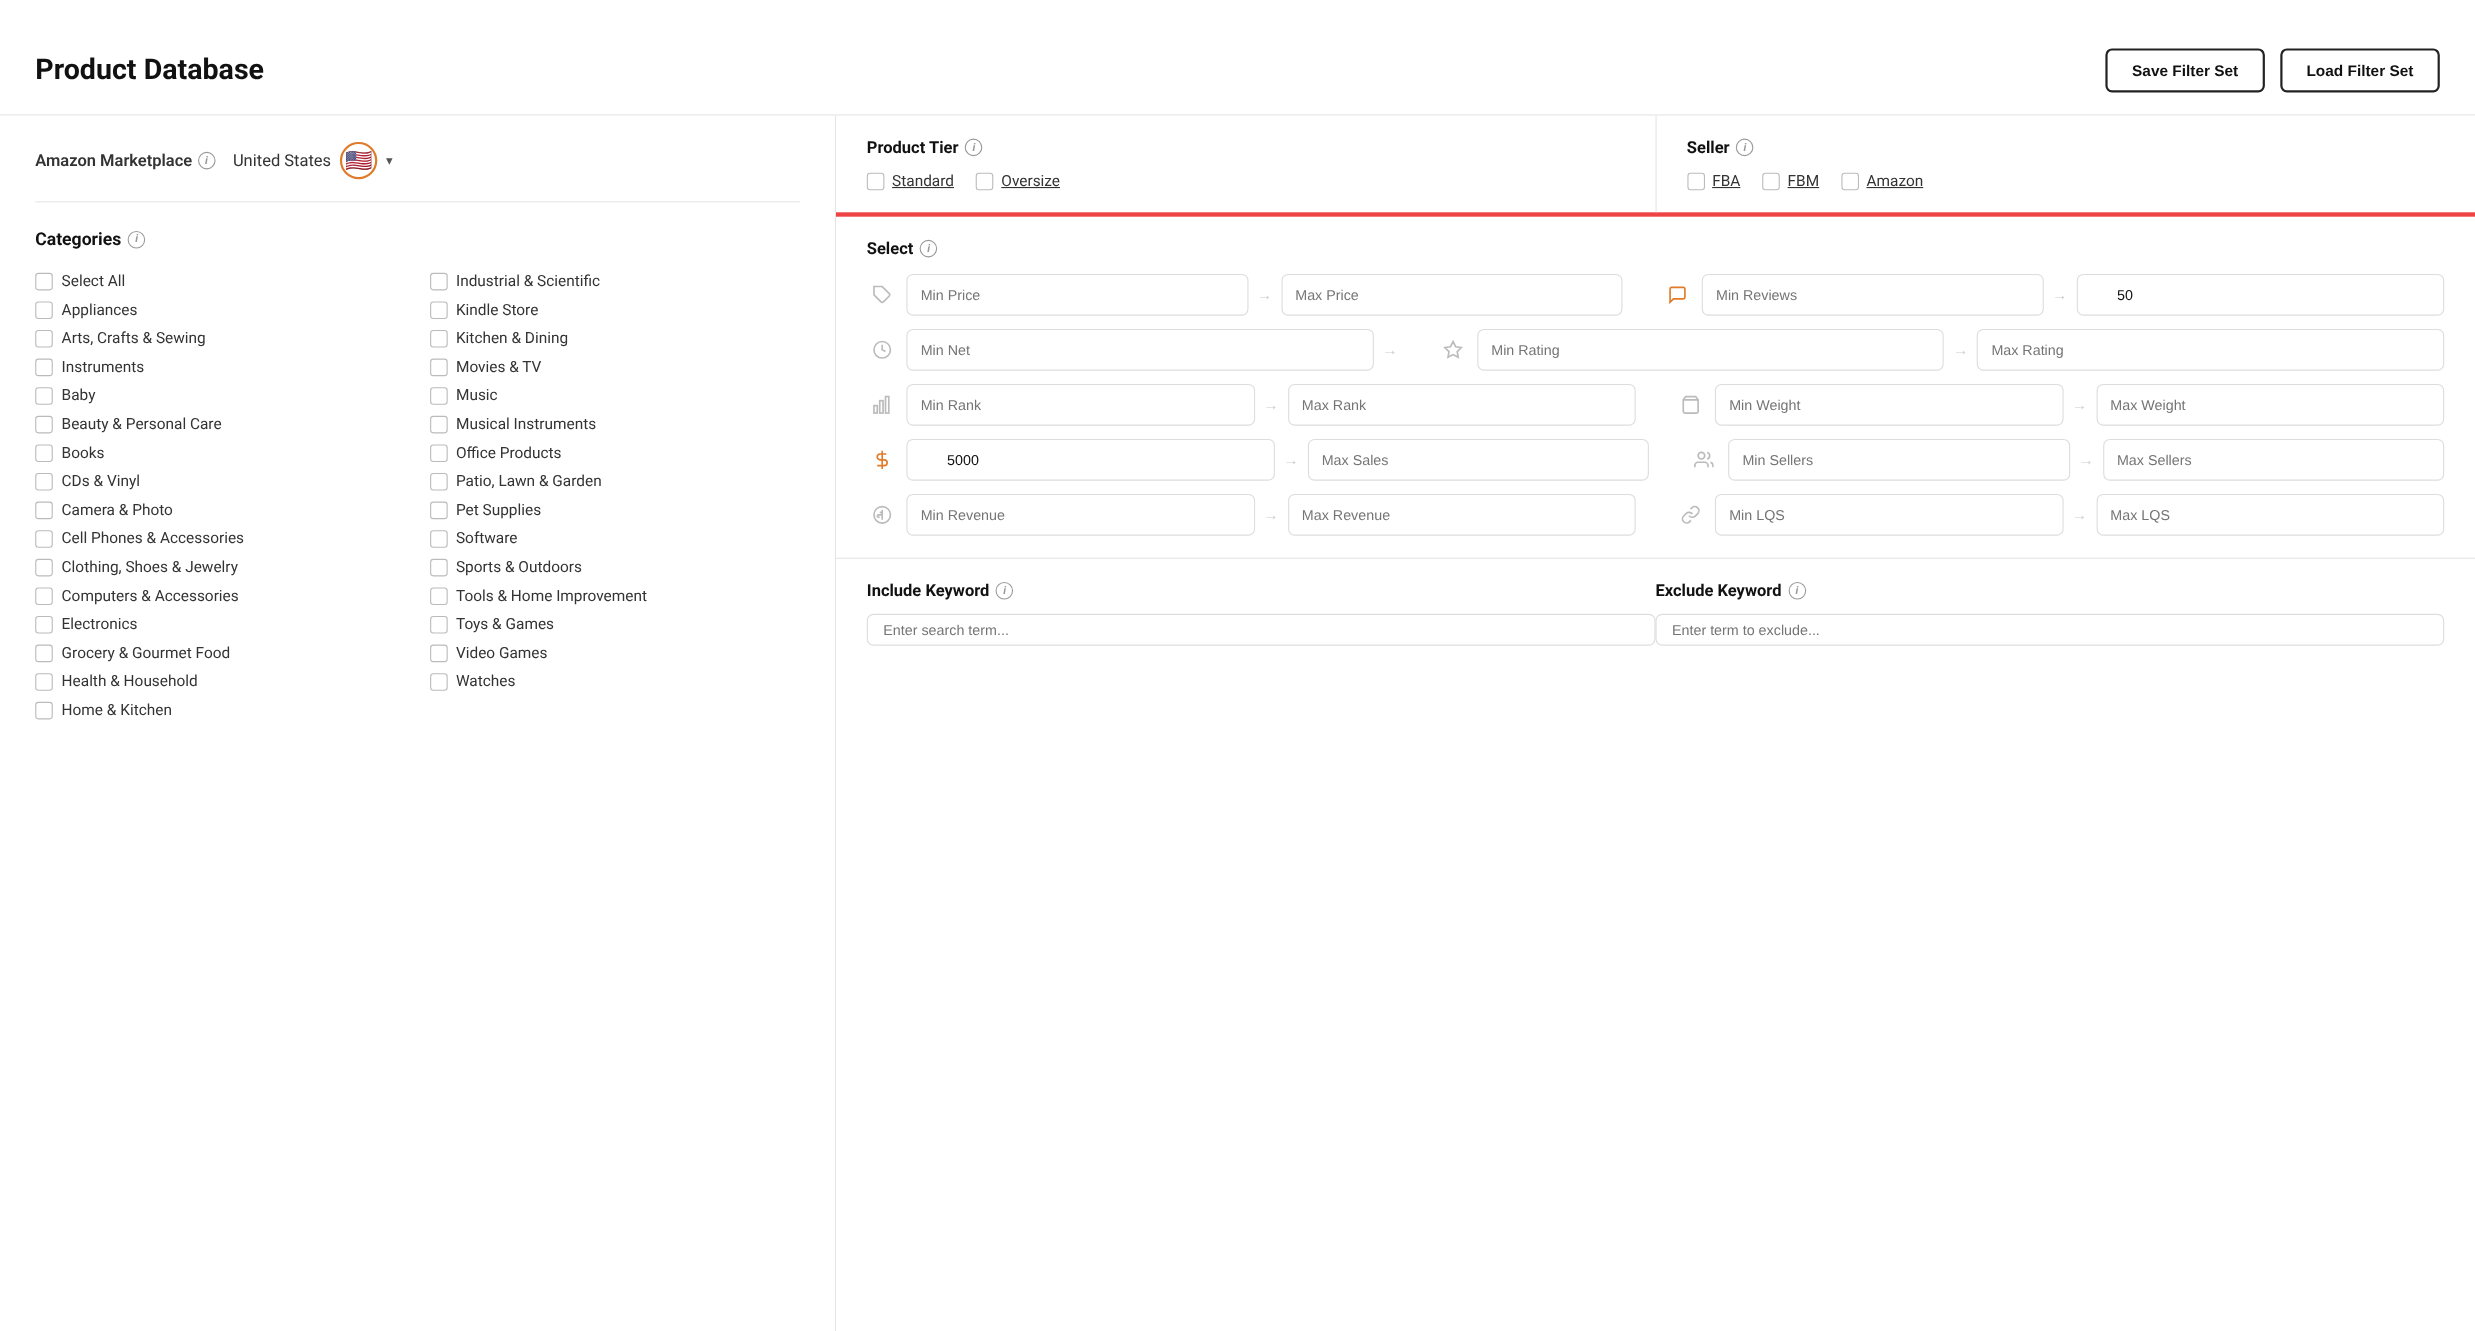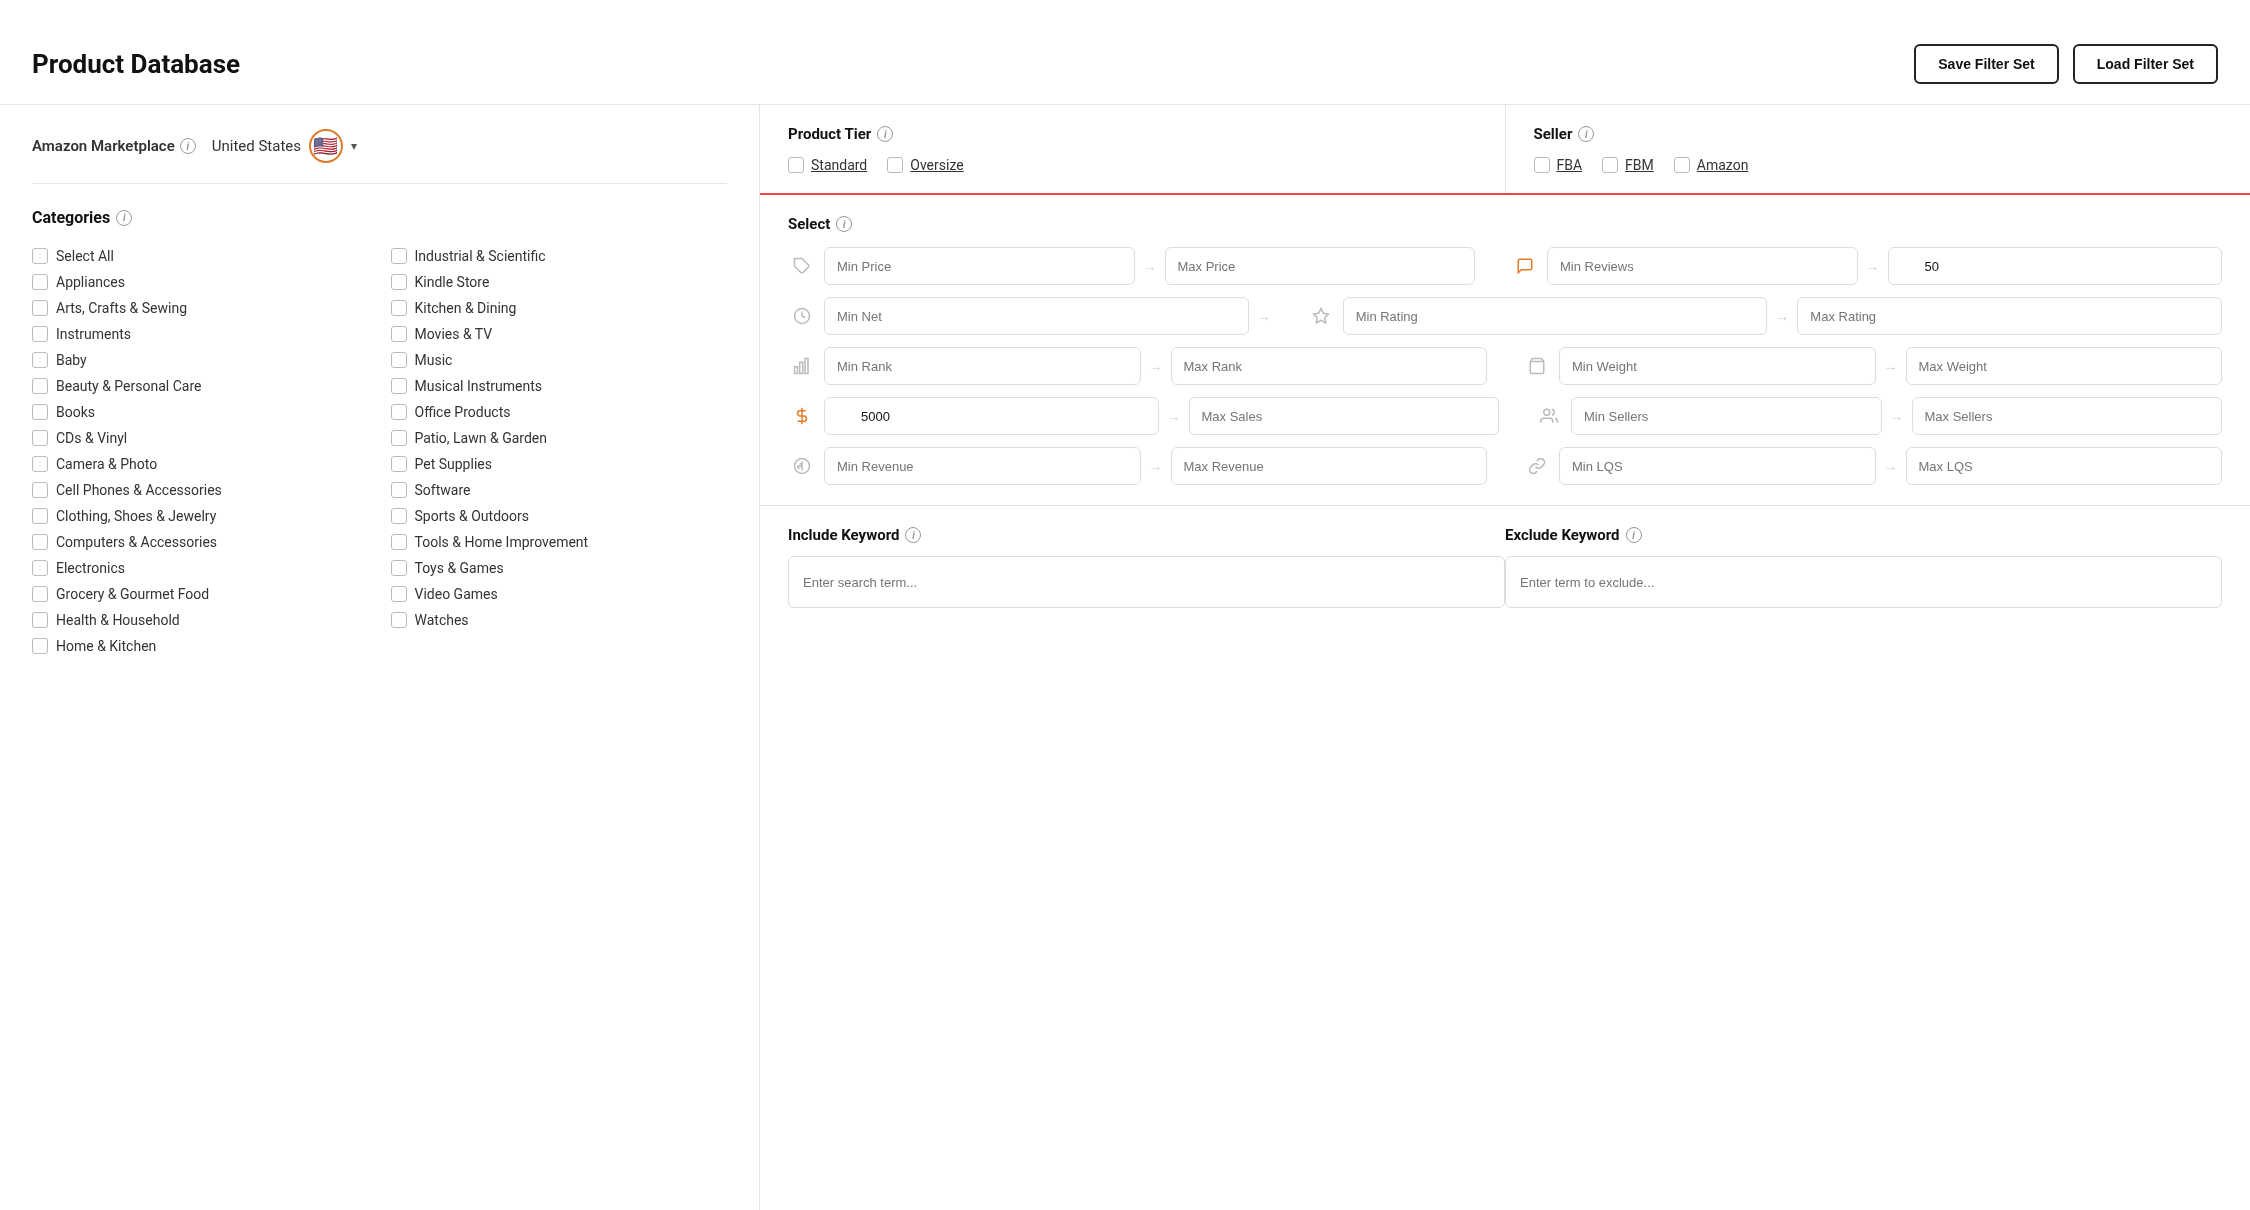--- a/index.html
+++ b/index.html
@@ -143,21 +143,21 @@
     
     .right-panel {
       flex: 1;
       overflow-y: auto;
       padding: 0;
     }
 
     
     .top-filters-row {
       display: flex;
-      border-bottom: 2px solid #ef4444;
+      border-bottom: 4px solid #ef4444;
       align-items: flex-end;
     }
     .tier-section, .seller-section {
       padding: 20px 28px;
       flex: 1;
     }
     .tier-section {
       border-right: 1px solid #e5e5e5;
     }
     .filter-section-title {
@@ -243,21 +243,21 @@
       font-size: 15px;
       font-weight: 700;
       color: #111;
       margin-bottom: 12px;
       display: flex;
       align-items: center;
       gap: 6px;
     }
     .keyword-input {
       width: 100%;
-      height: 52px;
+      height: 29px;
       border: 1.5px solid #ddd;
       border-radius: 6px;
       padding: 0 14px;
       font-size: 13px;
       color: #aaa;
       outline: none;
     }
   </style>
 </head>
 <body>

